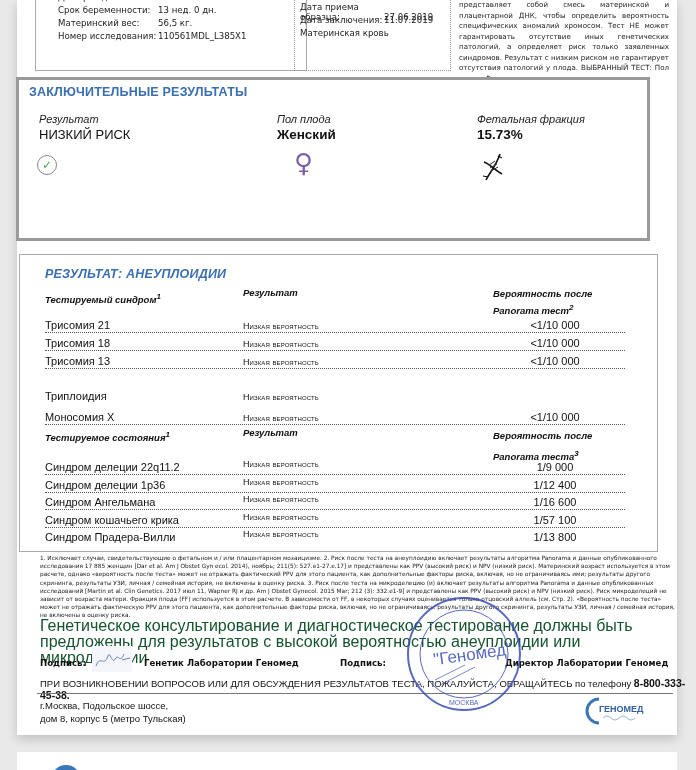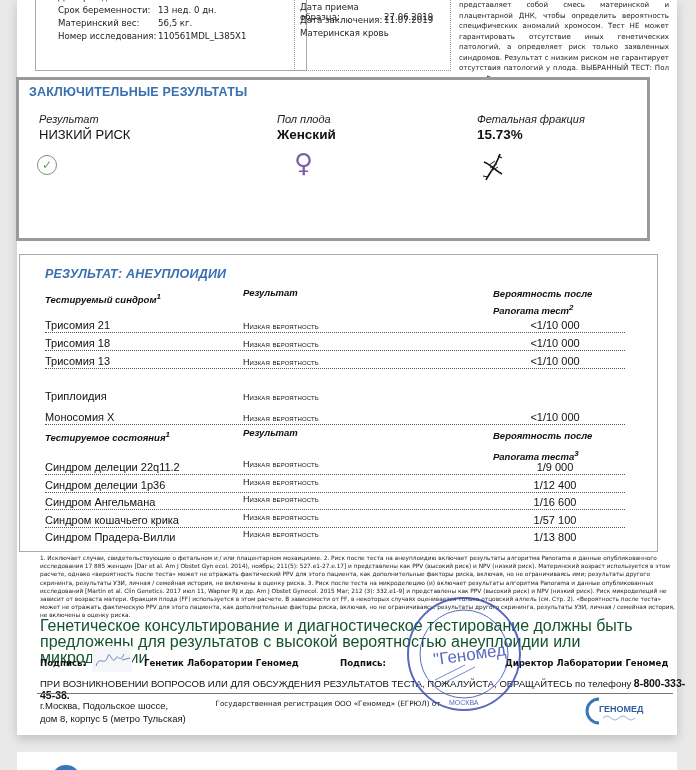--- a/index.html
+++ b/index.html
@@ -216,21 +216,20 @@
 
 <div class="contact"><span>ПРИ ВОЗНИКНОВЕНИИ ВОПРОСОВ ИЛИ ДЛЯ ОБСУЖДЕНИЯ РЕЗУЛЬТАТОВ ТЕСТА, ПОЖАЛУЙСТА, ОБРАЩАЙТЕСЬ по телефону</span> <b>8-800-333-45-38.</b></div>
 
 <div class="hr"></div>
 
 <div class="addr">
   <div>г.Москва, Подольское шоссе,</div>
   <div>дом 8, корпус 5 (метро Тульская)</div>
 </div>
 <div class="license">
-  <div>Государственная регистрация ООО «Геномед» (ЕГРЮЛ) от</div>
 </div>
 <svg class="logo" viewBox="0 0 60 30">
   <path d="M14 3 A12 12 0 1 0 14 27" stroke="#3a76b8" stroke-width="3" fill="none"></path>
   <text x="14" y="16" font-size="9" font-weight="bold" fill="#2f5f9e" font-family="Liberation Sans, sans-serif">ГЕНОМЕД</text>
   <path d="M18 22 q4 -4 8 0 t8 0 t8 0 t8 0" stroke="#7aa2d0" stroke-width="0.8" fill="none"></path>
 </svg>
 
 <svg class="stamp" viewBox="0 0 118 118">
   <circle cx="59" cy="59" r="56" stroke="#3b4fb5" stroke-width="2" fill="none"></circle>
   <circle cx="59" cy="59" r="44" stroke="#3b4fb5" stroke-width="1" fill="none"></circle>

